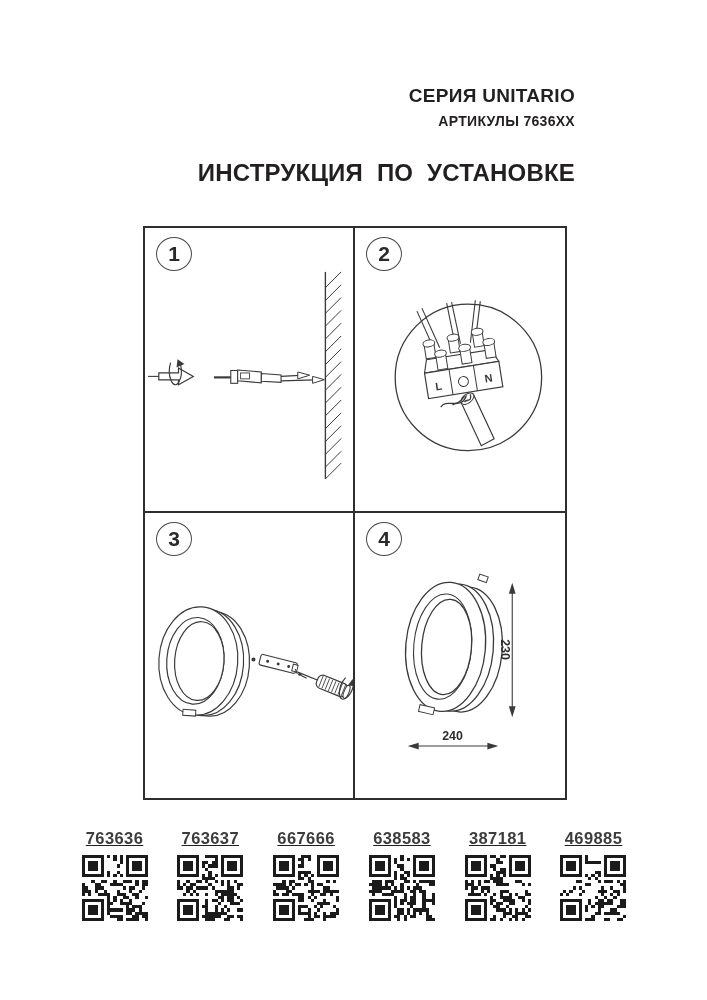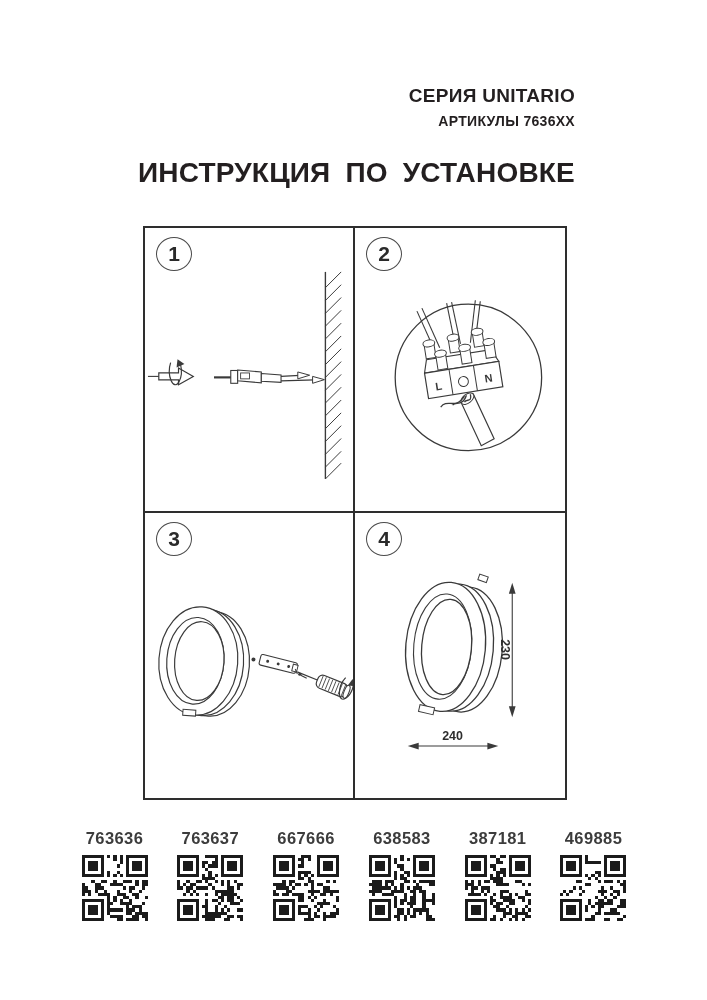--- a/index.html
+++ b/index.html
@@ -4,42 +4,42 @@
 <style>
   html,body{margin:0;padding:0;background:#fff;}
   .page{
     position:relative;width:707px;height:1000px;background:#ffffff;overflow:hidden;
     font-family:"Liberation Sans", sans-serif;color:#231f20;
   }
   
   .hdr{position:absolute;top:53px;right:132px;text-align:right;margin-top:32px;}
   .series{font-size:19px;font-weight:bold;letter-spacing:.3px;}
   .articles{font-size:14px;font-weight:bold;margin-top:6px;letter-spacing:.3px;}
-  .title{margin:30px 0 0 0;font-size:28px;line-height:27px;font-weight:bold;letter-spacing:.2px;}
+  .title{margin:30px 0 0 0;font-size:24px;line-height:27px;font-weight:bold;letter-spacing:.2px;}
   .title .l1{word-spacing:7px;}
   
   .grid{
     position:absolute;left:143px;top:226px;width:424px;height:574px;
     box-sizing:border-box;border:2px solid #2e2e2e;
     display:grid;grid-template-columns:1fr 1fr;grid-template-rows:1fr 1fr;
   }
   .panel{position:relative;box-sizing:border-box;}
   .panel.br{border-right:2px solid #2e2e2e;}
   .panel.bb{border-bottom:2px solid #2e2e2e;}
   .stepnum{
     position:absolute;left:11px;top:9px;width:34px;height:32px;
     border:1.4px solid #4a4a4a;border-radius:50%;
     display:flex;align-items:center;justify-content:center;
     font-size:21px;font-weight:bold;color:#2a2a2a;z-index:2;background:#fff;
   }
   .diagram{position:absolute;left:0;top:0;width:100%;height:100%;}
   svg text{font-family:"Liberation Sans", sans-serif;}
   
   .foot{position:absolute;left:81px;top:829px;width:546px;display:flex;justify-content:space-between;}
-  .art{width:67px;text-align:center;}
+  .art{width:67px;text-align:center;text-decoration:underline;}
   .num{font-size:16.5px;font-weight:bold;color:#3c3c3c;letter-spacing:.4px;margin-bottom:7px;}
   .qr{width:66px;height:66px;display:block;margin:0 auto;shape-rendering:crispEdges;}
 </style>
 </head>
 <body>
 
 <div class="page">
 
   <div class="hdr">
     <div class="series">СЕРИЯ UNITARIO</div>

